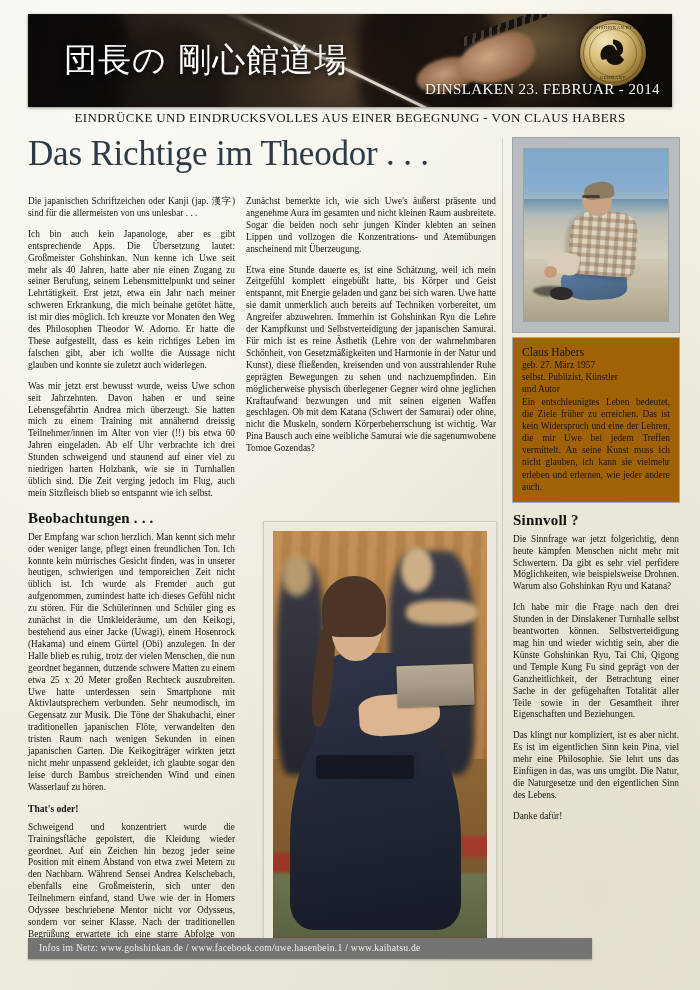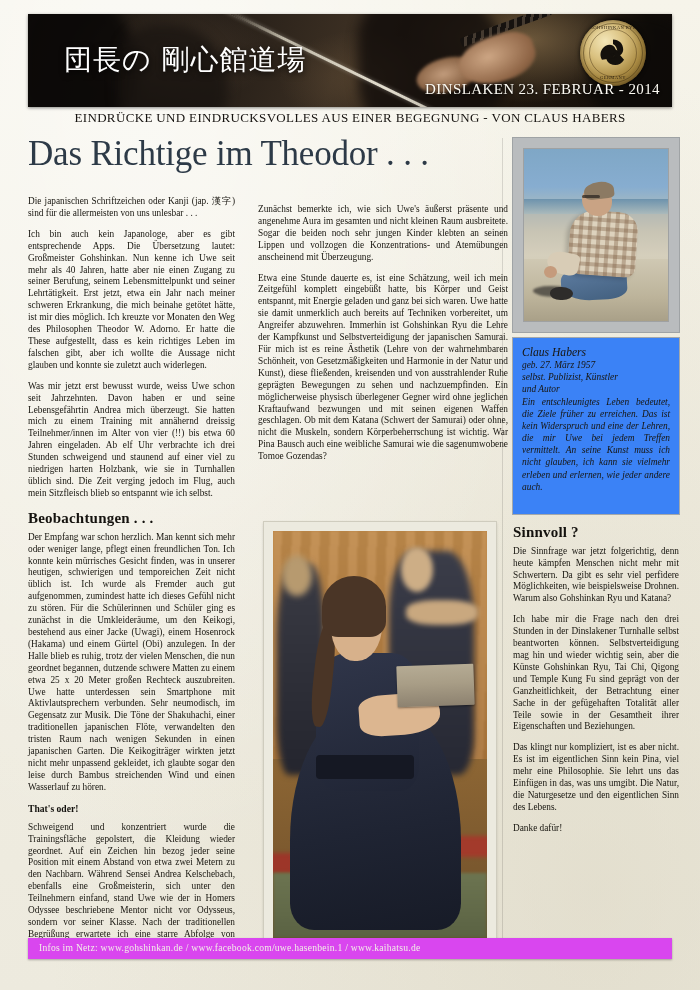--- a/index.html
+++ b/index.html
@@ -94,21 +94,21 @@
     background: repeating-linear-gradient(115deg, #16120f 0 5px, #443a30 5px 8px);
     transform: rotate(-20deg);
     border-radius: 2px;
   }
   .mh-title {
     position: absolute;
     left: 36px;
     top: 26px;
     color: #ffffff;
     font-family: "DejaVu Sans", sans-serif;
-    font-size: 28px;
+    font-size: 33px;
     line-height: 40px;
     letter-spacing: 1px;
     text-shadow: 0 2px 6px rgba(0,0,0,0.85);
     white-space: nowrap;
   }
   .mh-logo {
     position: absolute;
     right: 26px;
     top: 6px;
     width: 66px;
@@ -168,21 +168,21 @@
     text-align: center;
     font-family: "Liberation Serif", serif;
     font-size: 13px;
     letter-spacing: 0.35px;
     color: #15120f;
     font-weight: 400;
   }
 
   
   .col1 { position: absolute; left: 28px;  top: 196px; width: 207px; }
-  .col2 { position: absolute; left: 258px; top: 196px; width: 250px; margin-top: 8px; }
+  .col2 { position: absolute; left: 246px; top: 196px; width: 250px; }
   .col3 { position: absolute; left: 513px; top: 338px; width: 166px; }
 
   .headline {
     position: absolute;
     left: 28px;
     top: 134px;
     width: 470px;
     font-family: "Liberation Serif", serif;
     font-size: 35px;
     line-height: 40px;
@@ -292,24 +292,23 @@
     border-radius: 38% 18% 30% 46%;
     transform: rotate(-3deg);
   }
   .pt-shoe {
     position: absolute; left: 18%; top: 80%; width: 16%; height: 8%;
     background: #2e2c2a; border-radius: 45% 55% 50% 50%;
   }
 
   
   .bio-box {
-    background: #3b82f6;
-    padding: 8px 9px 21px 9px;
+    background: #a16207;
+    padding: 8px 9px 9px 9px;
     box-shadow: 0 0 0 1px #a4a8aa;
-    font-style: italic;
   }
   .bio-name {
     font-size: 11.6px;
     line-height: 13px;
     color: #17150f;
   }
   .bio-line {
     font-size: 9.4px;
     line-height: 12px;
     color: #17150f;
@@ -423,23 +422,23 @@
     box-shadow: 0 1px 2px rgba(0,0,0,0.4);
     transform: rotate(-2deg);
     border-radius: 1px;
   }
 
   
   .footer-bar {
     position: absolute;
     left: 28px;
     top: 938px;
-    width: 644px;
+    width: 564px;
     height: 21px;
-    background: #d946ef;
+    background: #737373;
     box-shadow: 0 1px 2px rgba(0,0,0,0.3);
   }
   .footer-text {
     position: absolute;
     left: 11px;
     top: 4px;
     color: #f2f0e7;
     font-family: "Liberation Serif", serif;
     font-size: 9.6px;
     letter-spacing: 0.25px;

